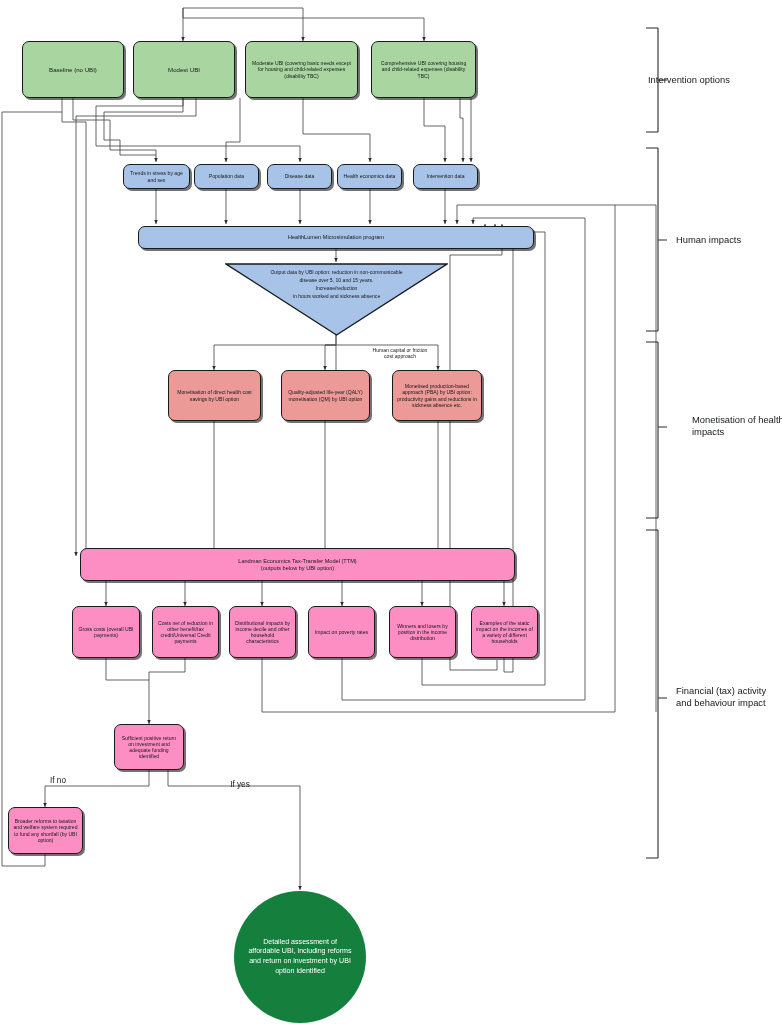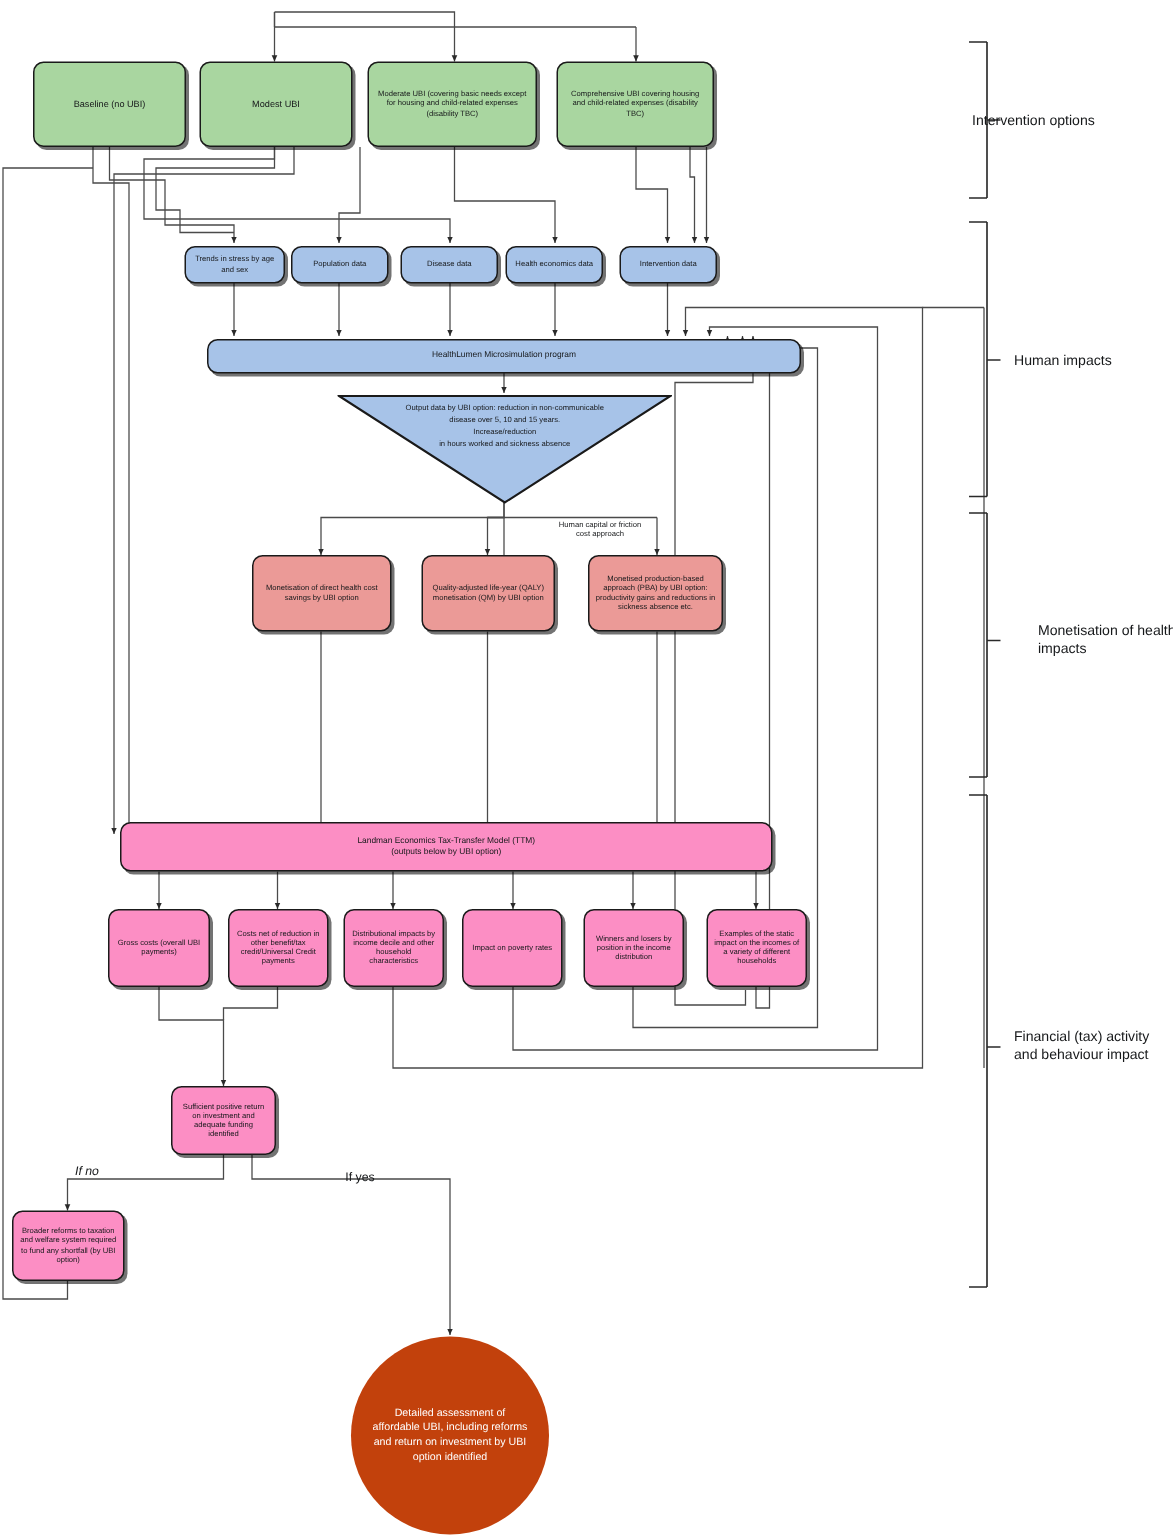--- a/index.html
+++ b/index.html
@@ -9,21 +9,21 @@
   .node{position:absolute;box-sizing:border-box;display:flex;align-items:center;justify-content:center;text-align:center;
         border:1.2px solid #1a1a1a;border-radius:7px;color:#16181a;line-height:1.22;
         box-shadow:2px 2px 0 rgba(0,0,0,0.55);padding:2px 4px;}
   .green{background:#a9d6a0;}
   .blue{background:#a7c3e8;}
   .salmon{background:#eb9a97;}
   .pink{background:#fc8ec4;}
   .bar{border-radius:7px;}
   .tri{position:absolute;}
   .tri .txt{position:absolute;left:0;top:0;width:100%;text-align:center;color:#16181a;line-height:1.25;}
-  .circle{position:absolute;border-radius:50%;background:#c2410c;color:#ffffff;display:flex;
+  .circle{position:absolute;border-radius:50%;background:#15803d;color:#ffffff;display:flex;
           align-items:center;justify-content:center;text-align:center;line-height:1.35;}
   .plain{position:absolute;color:#16181a;text-align:center;line-height:1.2;}
   .brlabel{position:absolute;color:#16181a;line-height:1.3;}
   .f5{font-size:5.1px;}
   .f55{font-size:5.6px;}
   .f6{font-size:6.1px;}
   .f7{font-size:7.1px;}
   .f8{font-size:8.2px;}
   .f9{font-size:9.4px;}
 </style>
@@ -185,21 +185,21 @@
     <span>Winners and losers by position in the income distribution</span>
   </div>
   <div class="node pink f5" style="left:471px;top:606px;width:67px;height:52px;">
     <span>Examples of the static impact on the incomes of a variety of different households</span>
   </div>
 
   <div class="node pink f5" style="left:114px;top:724px;width:70px;height:46px;">
     <span>Sufficient positive return on investment and adequate funding identified</span>
   </div>
 
-  <div class="plain f8" style="left:38px;top:776px;width:40px;font-style:italic;">
+  <div class="plain f8" style="left:38px;top:776px;width:40px;">
     <span>If no</span>
   </div>
   <div class="plain f8" style="left:220px;top:780px;width:40px;">
     <span>If yes</span>
   </div>
 
   <div class="node pink f5" style="left:8px;top:807px;width:75px;height:47px;">
     <span>Broader reforms to taxation and welfare system required to fund any shortfall (by UBI option)</span>
   </div>
 

